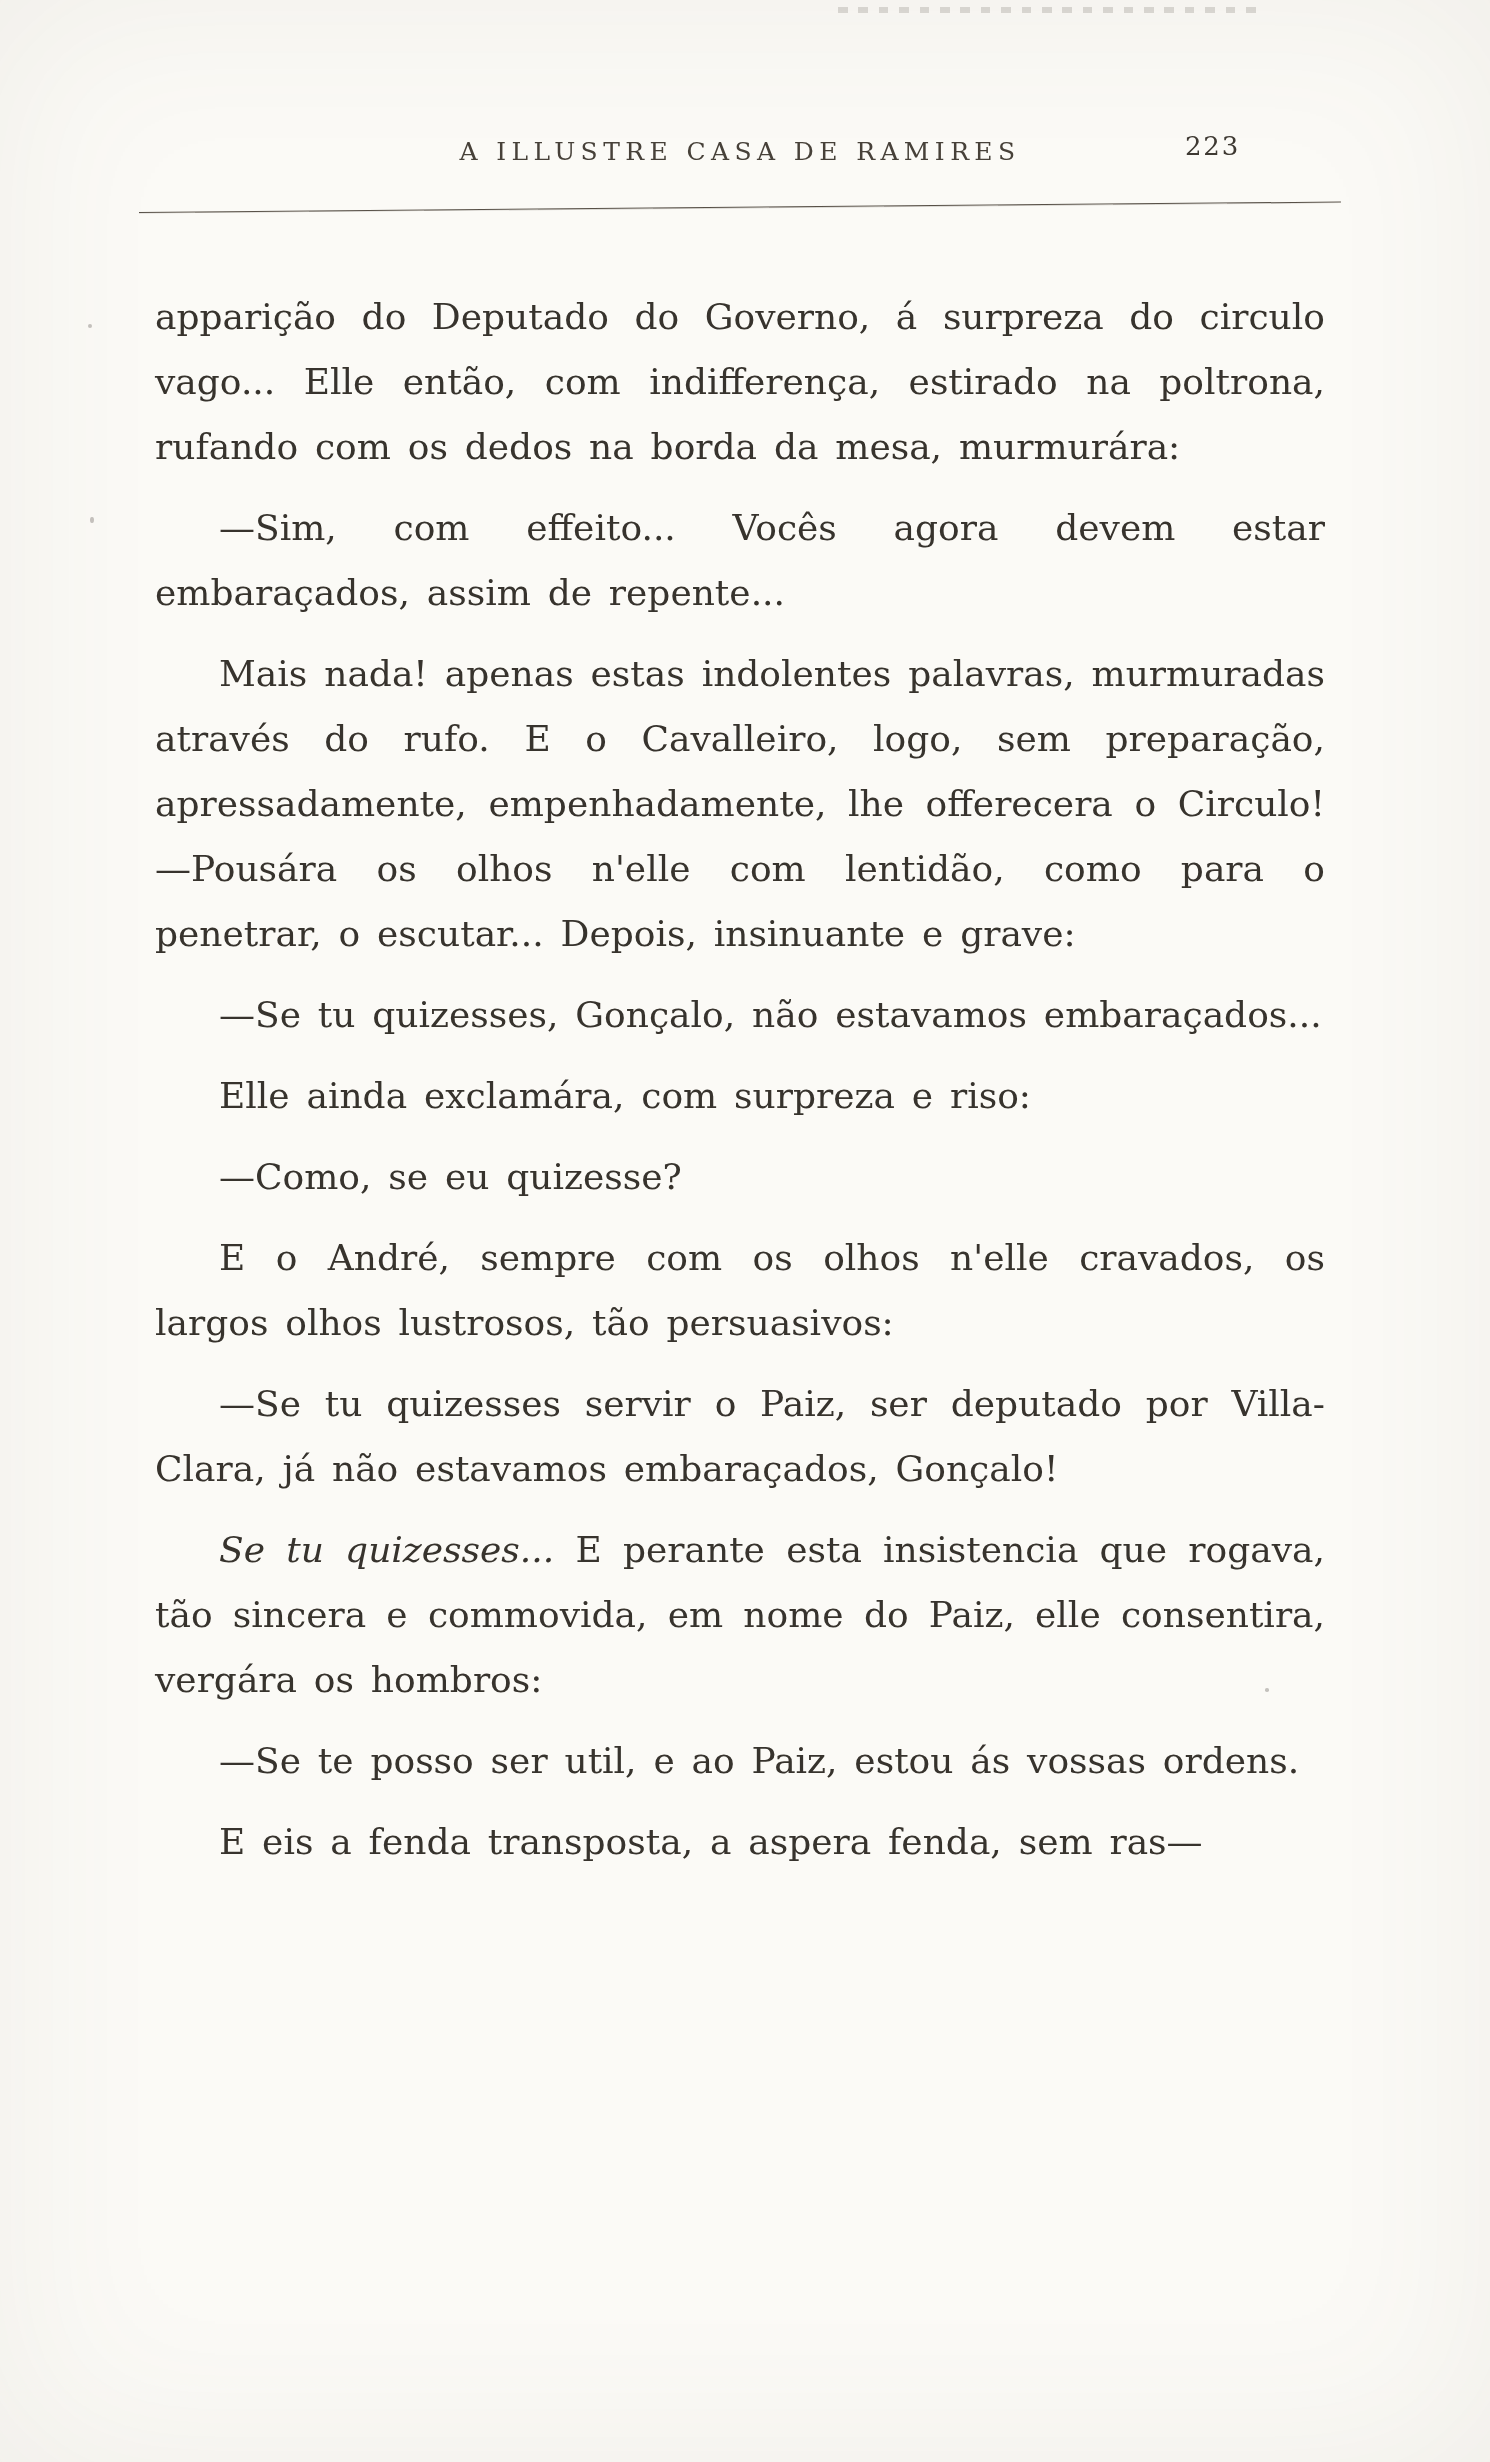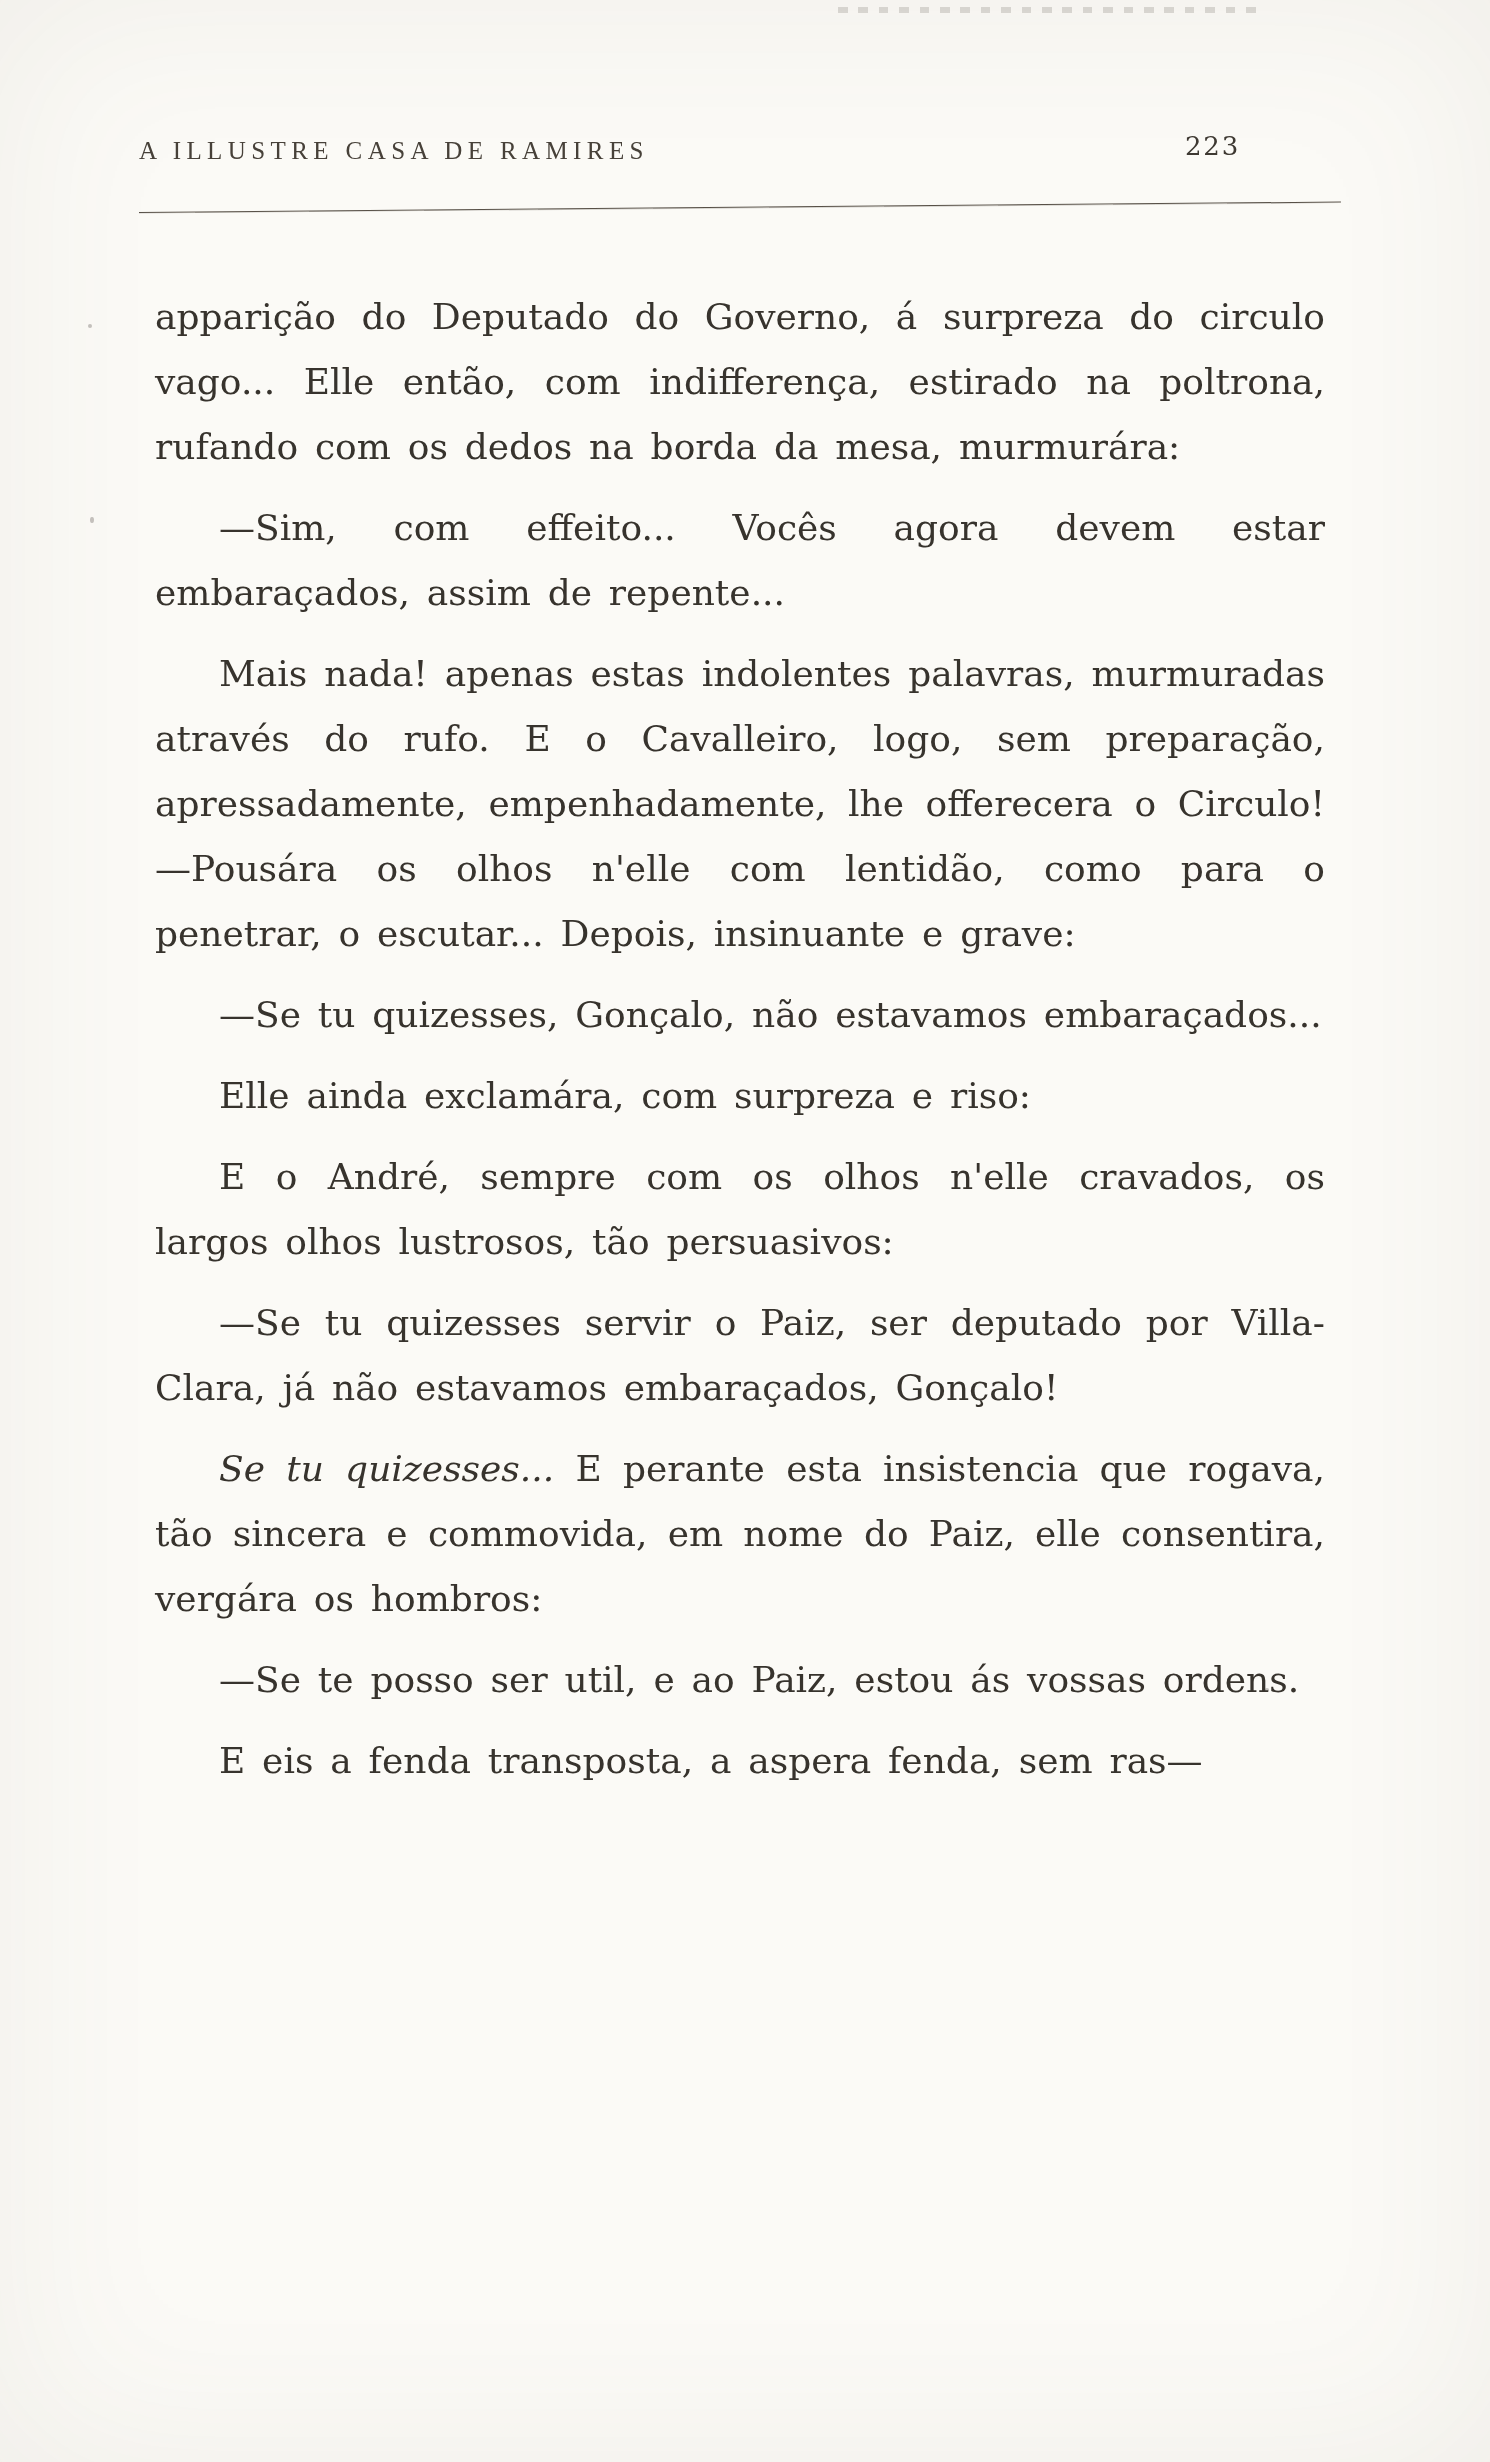--- a/index.html
+++ b/index.html
@@ -19,25 +19,25 @@
     left: 139px;
     top: 137px;
     width: 1202px;
   }
 
   .running-header {
     position: relative;
     height: 43px;
   }
   .running-title {
+    text-align: center;
     font-size: 25px;
     letter-spacing: 5.4px;
     color: #474139;
     white-space: nowrap;
-    font-family: Liberation Serif, serif;
   }
   .page-number {
     position: absolute;
     right: 101px;
     top: -6px;
     font-size: 26px;
     letter-spacing: 1.8px;
     color: #3e3932;
   }
 
@@ -103,20 +103,21 @@
   </div>
 
   <div class="header-rule"></div>
 
   <div class="text-block">
       <p class="para"><span>apparição do Deputado do Governo, á surpreza do circulo vago... Elle então, com indifferença, estirado na poltrona, rufando com os dedos na borda da mesa, murmurára:</span></p>
       <p class="para indent"><span>—Sim, com effeito... Vocês agora devem estar embaraçados, assim de repente...</span></p>
       <p class="para indent"><span>Mais nada! apenas estas indolentes palavras, murmuradas através do rufo. E o Cavalleiro, logo, sem preparação, apressadamente, empenhadamente, lhe offerecera o Circulo!—Pousára os olhos n'elle com lentidão, como para o penetrar, o escutar... Depois, insinuante e grave:</span></p>
       <p class="para indent"><span>—Se tu quizesses, Gonçalo, não estavamos embaraçados...</span></p>
       <p class="para indent"><span>Elle ainda exclamára, com surpreza e riso:</span></p>
+      <p class="para indent"><span>—Como, se eu quizesse?</span></p>
       <p class="para indent"><span>E o André, sempre com os olhos n'elle cravados, os largos olhos lustrosos, tão persuasivos:</span></p>
       <p class="para indent"><span>—Se tu quizesses servir o Paiz, ser deputado por Villa-Clara, já não estavamos embaraçados, Gonçalo!</span></p>
       <p class="para indent"><span class="italic">Se tu quizesses...</span><span> E perante esta insistencia que rogava, tão sincera e commovida, em nome do Paiz, elle consentira, vergára os hombros:</span></p>
       <p class="para indent"><span>—Se te posso ser util, e ao Paiz, estou ás vossas ordens.</span></p>
       <p class="para indent"><span>E eis a fenda transposta, a aspera fenda, sem ras—</span></p>
     </div>
 
 </div>
 
 

